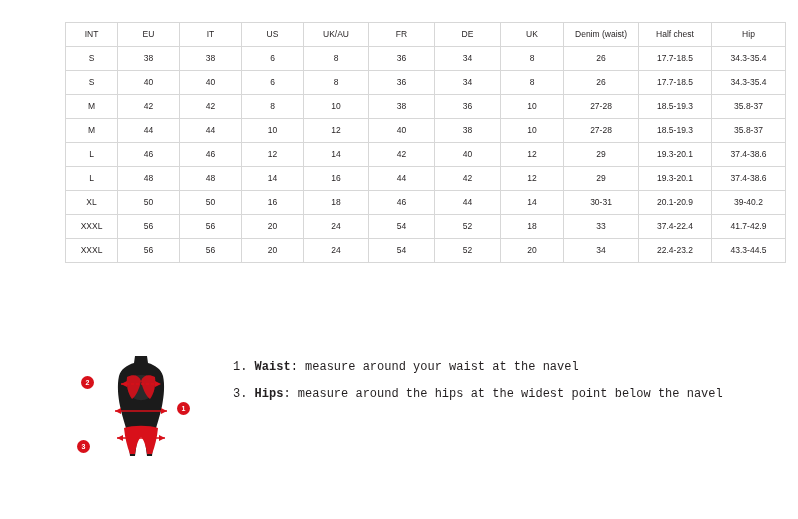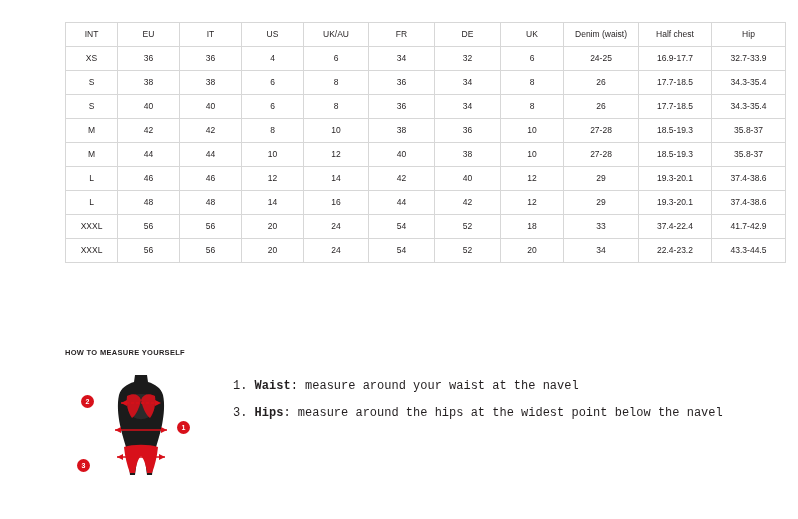--- a/index.html
+++ b/index.html
@@ -154,33 +154,20 @@
             <th>FR</th>
             <th>DE</th>
             <th>UK</th>
             <th class="left-pad">Denim (waist)</th>
             <th class="left-pad">Half chest</th>
             <th class="left-pad">Hip</th>
           </tr>
       </thead>
       <tbody id="tbl-body">
           <tr>
-            <td>XS</td>
-            <td>36</td>
-            <td>36</td>
-            <td>4</td>
-            <td>6</td>
-            <td>34</td>
-            <td>32</td>
-            <td>6</td>
-            <td class="left-pad">24-25</td>
-            <td class="left-pad">16.9-17.7</td>
-            <td class="left-pad">32.7-33.9</td>
-          </tr>
-          <tr>
             <td>S</td>
             <td>38</td>
             <td>38</td>
             <td>6</td>
             <td>8</td>
             <td>36</td>
             <td>34</td>
             <td>8</td>
             <td class="left-pad">26</td>
             <td class="left-pad">17.7-18.5</td>
@@ -245,20 +232,33 @@
             <td>14</td>
             <td>16</td>
             <td>44</td>
             <td>42</td>
             <td>12</td>
             <td class="left-pad">29</td>
             <td class="left-pad">19.3-20.1</td>
             <td class="left-pad">37.4-38.6</td>
           </tr>
           <tr>
+            <td>XL</td>
+            <td>50</td>
+            <td>50</td>
+            <td>16</td>
+            <td>18</td>
+            <td>46</td>
+            <td>44</td>
+            <td>14</td>
+            <td class="left-pad">30-31</td>
+            <td class="left-pad">20.1-20.9</td>
+            <td class="left-pad">39-40.2</td>
+          </tr>
+          <tr>
             <td>XXXL</td>
             <td>56</td>
             <td>56</td>
             <td>20</td>
             <td>24</td>
             <td>54</td>
             <td>52</td>
             <td>18</td>
             <td class="left-pad">33</td>
             <td class="left-pad">37.4-22.4</td>
@@ -275,21 +275,20 @@
             <td>20</td>
             <td class="left-pad">34</td>
             <td class="left-pad">22.4-23.2</td>
             <td class="left-pad">43.3-44.5</td>
           </tr>
         </tbody>
     </table>
   </div>
 
   <div class="measure-section">
-    <div class="measure-title">HOW TO MEASURE YOURSELF</div>
     <div class="measure-body">
 
       <div class="figure-box">
         <svg class="torso" viewBox="0 0 60 118">
 
           <path d="M24 2 L36 2 L37 9 C44 11 50 15 52 22 C54 31 53 42 51 52
                    C49 62 46 70 44 78 C42 86 42 94 41 102 L36 102
                    C35 94 34 86 32 80 L28 80 C26 86 25 94 24 102 L19 102
                    C18 94 18 86 16 78 C14 70 11 62 9 52 C7 42 6 31 8 22
                    C10 15 16 11 23 9 Z" fill="#1b1b1b"></path>

